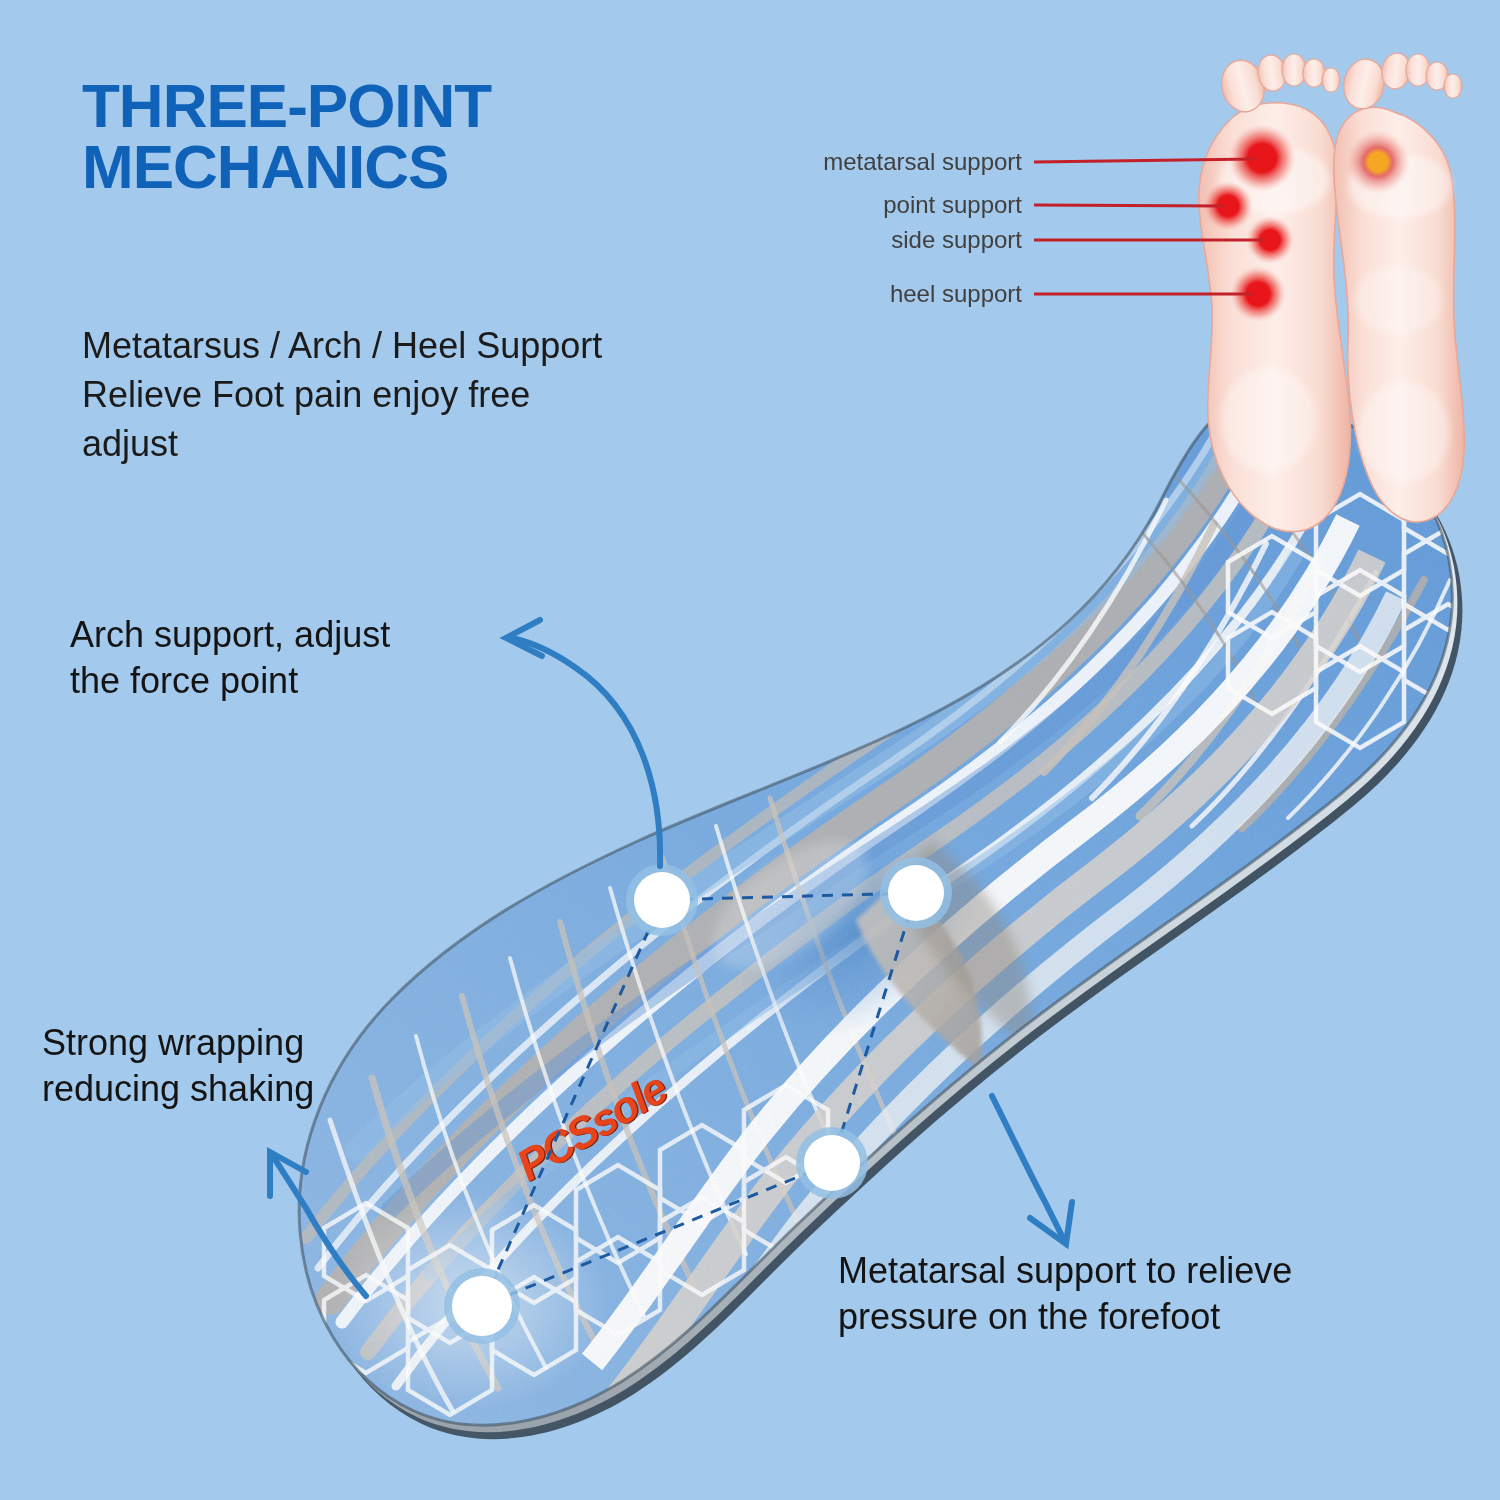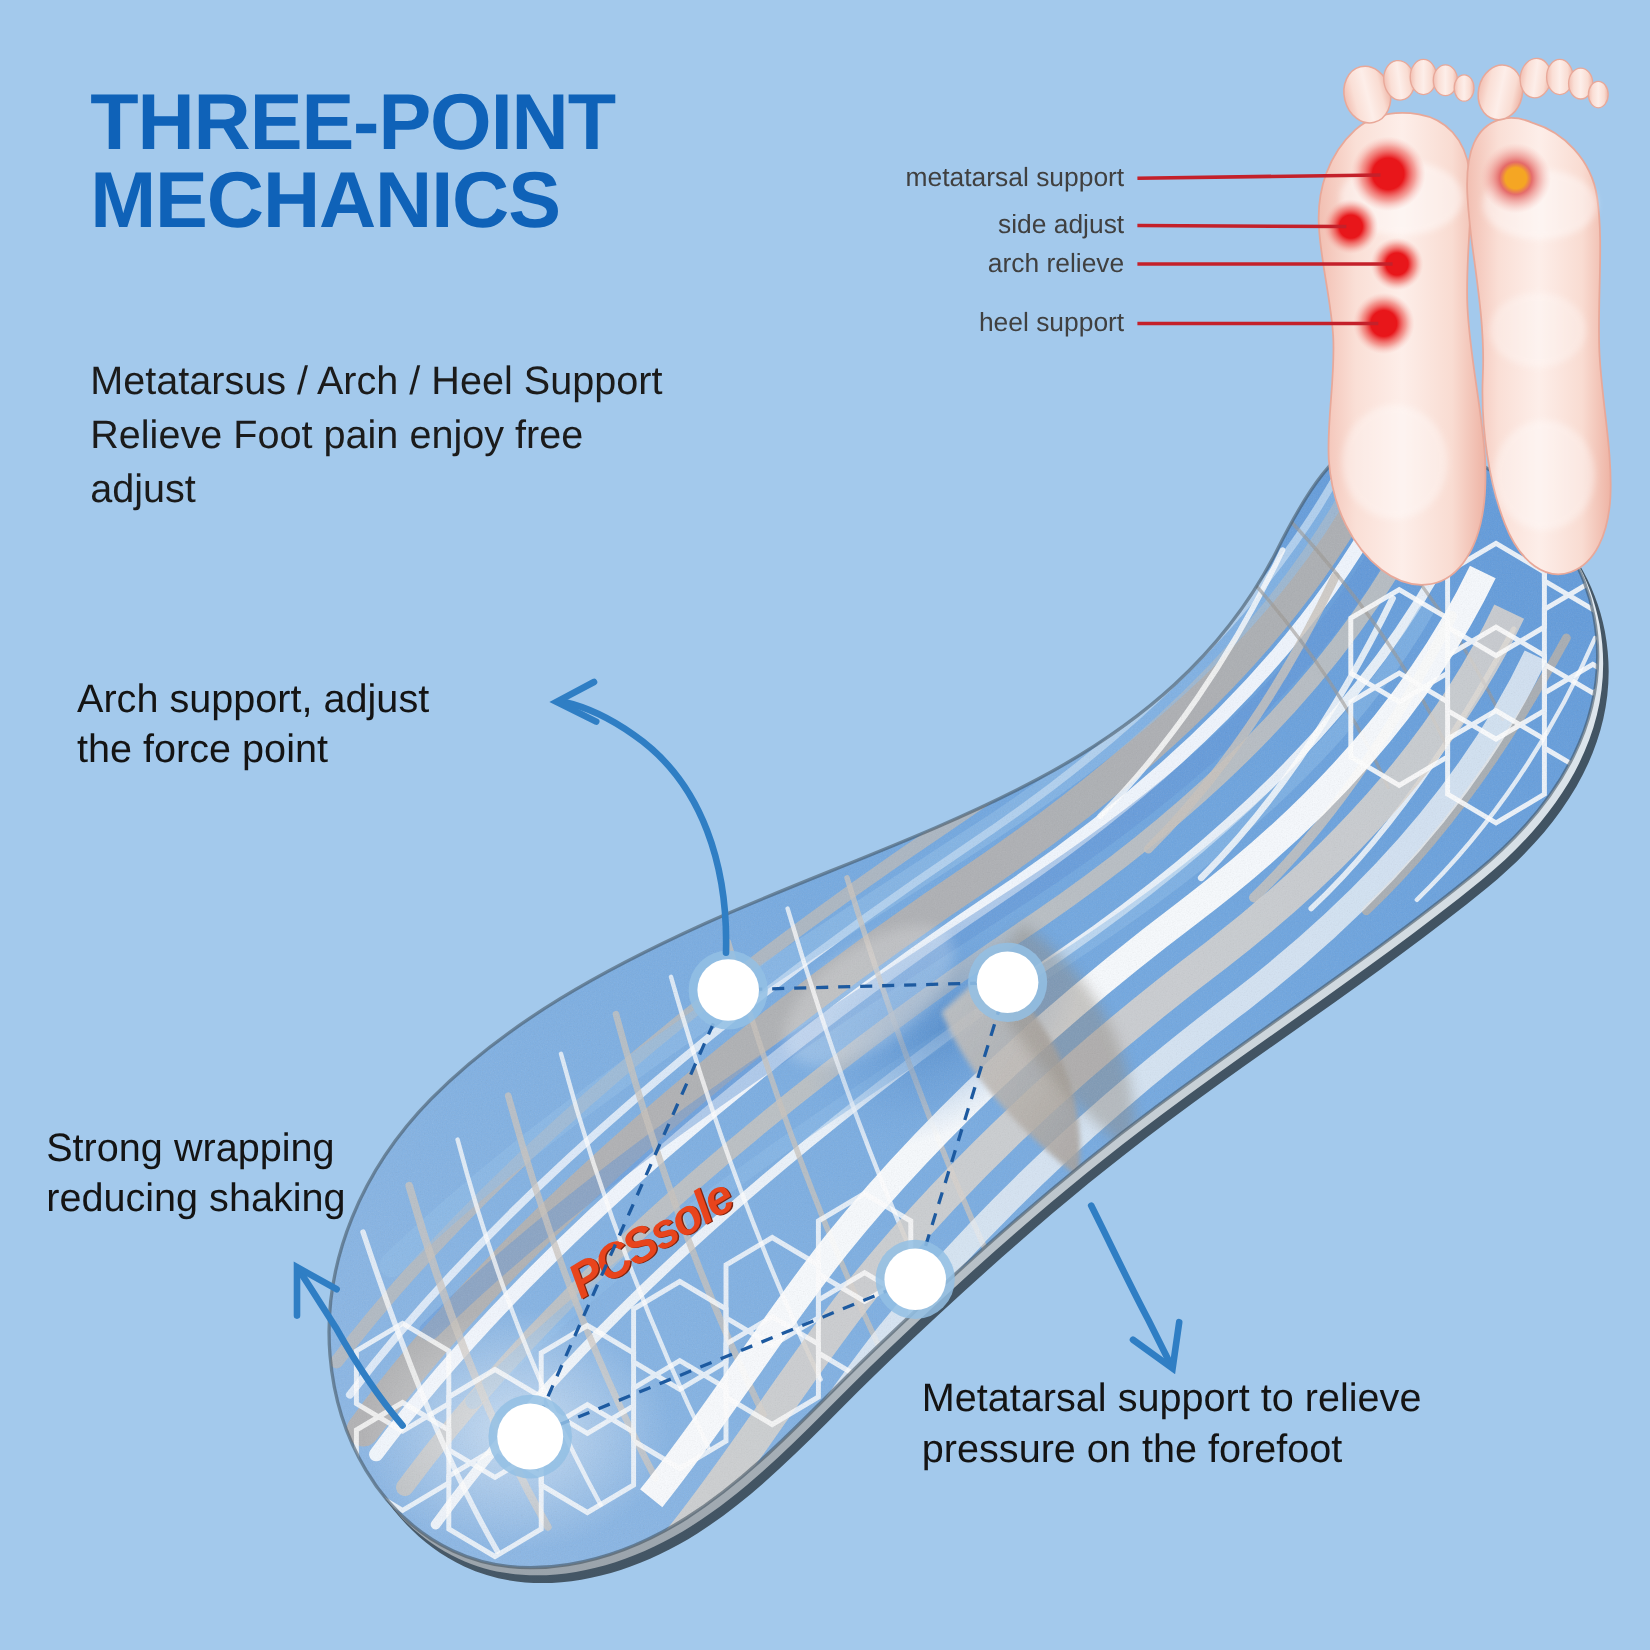--- a/index.html
+++ b/index.html
@@ -8,21 +8,21 @@
     background:#a3c9ec;
     font-family:"Liberation Sans", sans-serif;
     overflow:hidden;
     position:relative;
   }
   #stage{position:absolute;inset:0;width:1500px;height:1500px;}
 
   
   .headline{
     position:absolute;left:82px;top:76px;width:700px;
-    font-size:72px;line-height:0.98;font-weight:bold;
+    font-size:62px;line-height:0.98;font-weight:bold;
     color:#0f62b8;letter-spacing:-1px;
   }
   .headline .l2{display:block;}
 
   .subhead{
     position:absolute;left:82px;top:298px;width:660px;
     font-size:36px;line-height:1.36;color:#1b1b1b;font-weight:normal;margin-top:24px;
   }
 
   
@@ -344,22 +344,22 @@
       <span class="l2">MECHANICS</span>
     </div>
 
     <div class="subhead">
       <div>Metatarsus / Arch / Heel Support</div>
       <div>Relieve Foot pain enjoy free</div>
       <div>adjust</div>
     </div>
 
     <div class="fd-label" style="right:478px;top:148px;">metatarsal support</div>
-    <div class="fd-label" style="right:478px;top:191px;">side adjust</div>
-    <div class="fd-label" style="right:478px;top:226px;">arch relieve</div>
+    <div class="fd-label" style="right:478px;top:191px;">point support</div>
+    <div class="fd-label" style="right:478px;top:226px;">side support</div>
     <div class="fd-label" style="right:478px;top:280px;">heel support</div>
 
     <div class="anno anno-arch">
       <div>Arch support, adjust</div>
       <div>the force point</div>
     </div>
 
     <div class="anno anno-wrap">
       <div>Strong wrapping</div>
       <div>reducing shaking</div>

